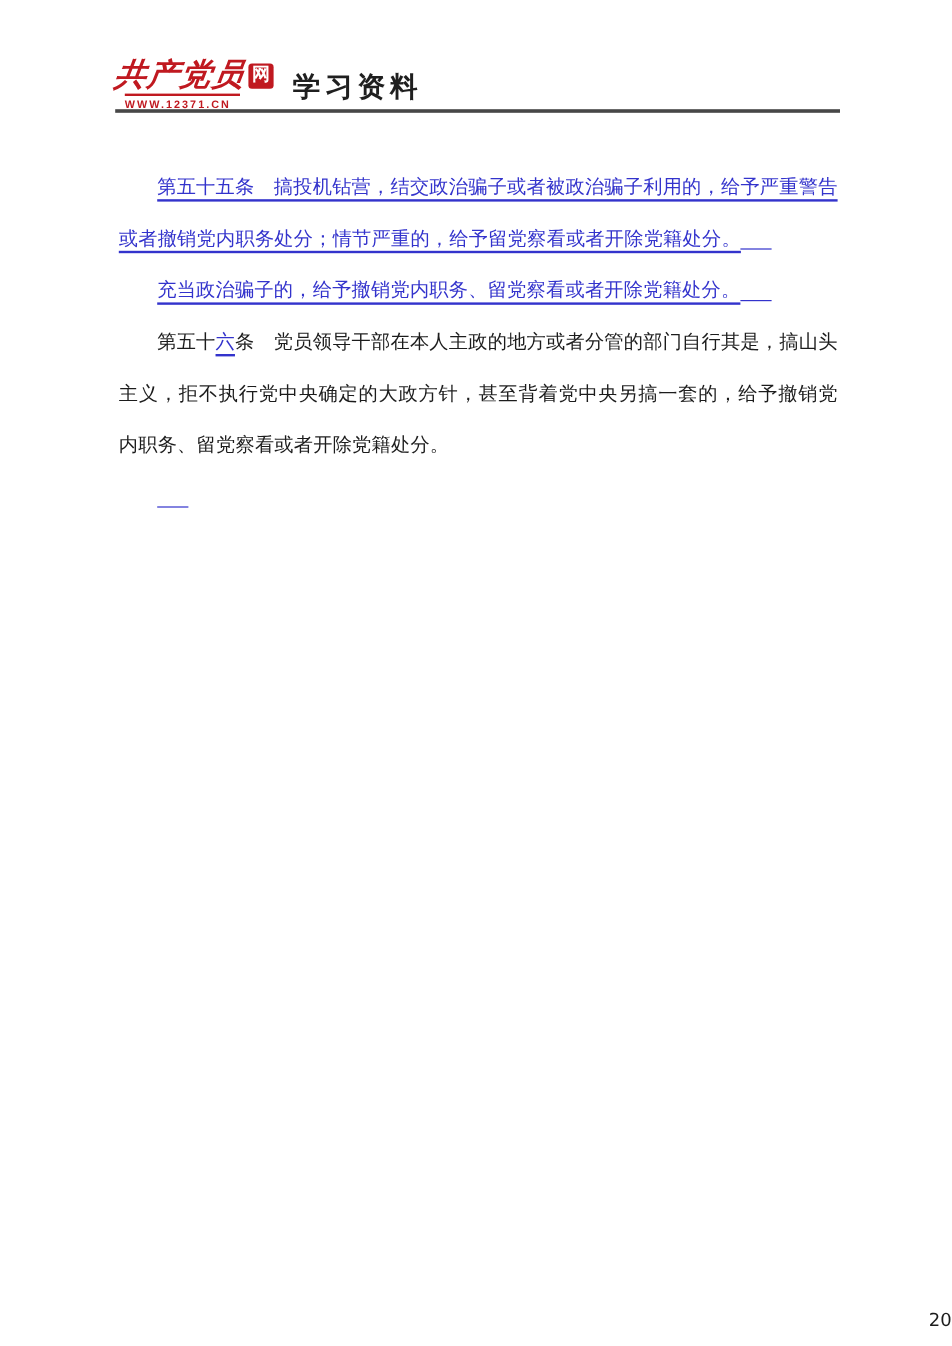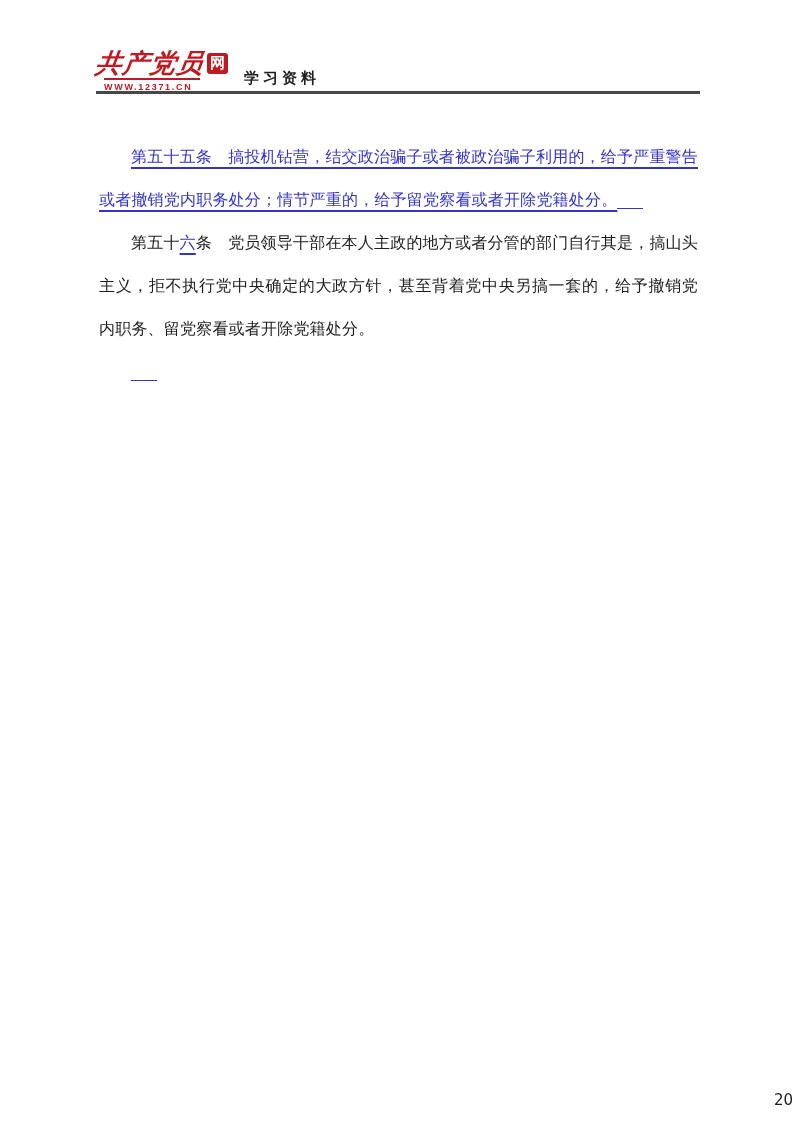--- a/index.html
+++ b/index.html
@@ -53,21 +53,21 @@
     border-top: 2px solid var(--brand, #c01920);
     padding-top: 2px;
     margin-top: 2px;
     margin-left: 8px;
     width: 96px;
     text-align: left;
     font-family: "Liberation Sans", sans-serif;
   }
   .doc-type {
     color: #1f1f1f;
-    font-size: 15px;
+    font-size: 23px;
     font-weight: bold;
     letter-spacing: 4px;
     padding-bottom: 4px;
   }
   .header-rule {
     position: absolute;
     left: 96px;
     top: 91px;
     width: 604px;
     height: 3px;
@@ -133,20 +133,21 @@
       </div>
       <div class="logo-url">WWW.12371.CN</div>
     </div>
     <div class="doc-type">学习资料</div>
   </header>
 
   <div class="header-rule"></div>
 
   <main class="content">
       <p class="para"><span class="seg link">第五十五条　搞投机钻营，结交政治骗子或者被政治骗子利用的，给予严重警告或者撤销党内职务处分；情节严重的，给予留党察看或者开除党籍处分。</span><span class="uline-tail"></span></p>
+      <p class="para"><span class="seg link">充当政治骗子的，给予撤销党内职务、留党察看或者开除党籍处分。</span><span class="uline-tail"></span></p>
       <p class="para"><span class="seg plain">第五十</span><span class="seg link">六</span><span class="seg plain">条　党员领导干部在本人主政的地方或者分管的部门自行其是，搞山头主义，拒不执行党中央确定的大政方针，甚至背着党中央另搞一套的，给予撤销党内职务、留党察看或者开除党籍处分。</span></p>
       <p class="para"><span class="uline-tail"></span></p>
     </main>
 
   <footer class="footer">
     <span class="page-num">20</span>
   </footer>
 
 </div>
 

